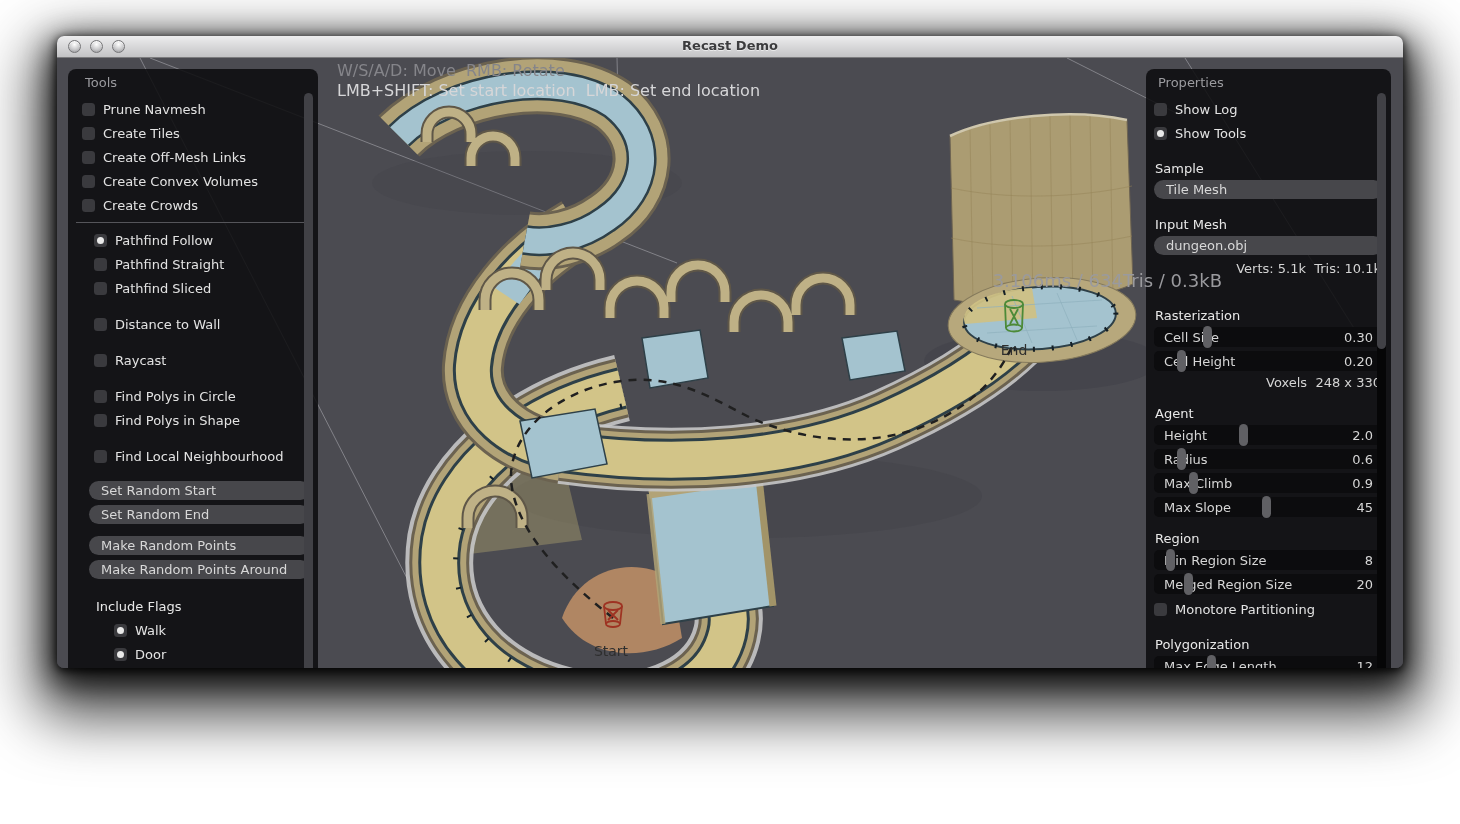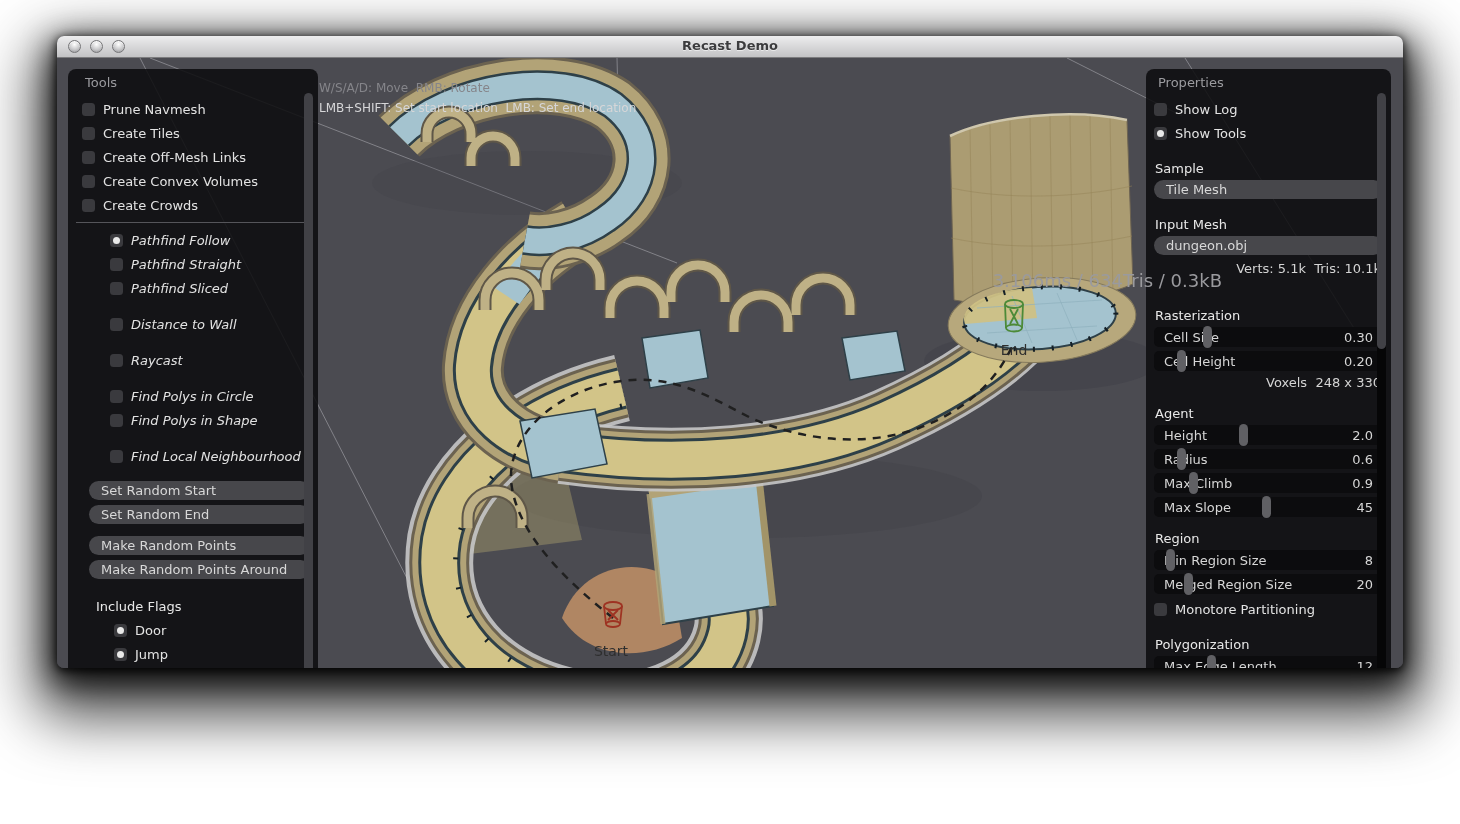--- a/index.html
+++ b/index.html
@@ -23,34 +23,34 @@
   }
   .tl{position:absolute;top:4px;width:13px;height:13px;border-radius:50%;
     border:1px solid #767678;box-sizing:border-box;
     background:radial-gradient(circle at 50% 30%,#ffffff,#c9c9cb 55%,#909094);
     box-shadow:inset 0 1px 1px rgba(255,255,255,.9);}
   .tl.close{left:11px}.tl.min{left:33px}.tl.zoom{left:55px}
   .content{position:absolute;left:0;top:22px;width:1346px;height:682px;background:#4b4b51;overflow:hidden;}
   svg.scene{position:absolute;left:0;top:0;z-index:1;}
 
   
-  .help{position:absolute;left:262px;z-index:5;font-size:12px;white-space:pre;margin-top:20px;}
+  .help{position:absolute;left:280px;z-index:5;font-size:16px;white-space:pre;}
   .help.l1{top:3px;color:#85858a;}
   .help.l2{top:23px;color:#d6d6d8;}
   .stats{position:absolute;top:212px;right:181px;z-index:40;font-size:18px;color:#9a9a9e;white-space:pre;text-align:center;}
 
   
   .panel{position:absolute;top:11px;background:rgba(13,13,15,.87);border-radius:8px;z-index:30;overflow:hidden;}
   .panel.tools{left:11px;width:250px;height:664px;}
   .panel.props{left:1089px;width:245px;height:664px;}
   .panel-title{font-size:13px;color:#9b9b9f;margin:6px 0 6px 17px;height:16px;}
   .panel.props .panel-title{margin-left:12px;}
 
   .row{display:flex;align-items:center;height:24px;font-size:13px;color:#e3e3e3;padding-left:14px;gap:8px;}
-  .row.sub{padding-left:42px;font-style:italic;}
+  .row.sub{padding-left:26px;}
   .row.flag{padding-left:46px;}
   .row.prow{padding-left:8px;}
   .gap{margin-top:12px;}
   .cb{width:13px;height:13px;border-radius:3.5px;background:#3a3a3e;flex:0 0 auto;}
   .cb.on::after{content:"";display:block;width:7px;height:7px;margin:3px;border-radius:50%;background:#e9e9e9;}
   .sep{border-top:1px solid #55555a;margin:5px 14px 5px 8px;}
 
   .pill{height:19px;line-height:19px;border-radius:9.5px;background:#47474b;color:#d8d8d8;
     font-size:13px;padding-left:12px;}
   .tbtn{margin:0 8px 5px 21px;}
@@ -252,20 +252,24 @@
         <div class="pill tbtn">Set Random End</div>
       </div>
       <div class="grp2">
         <div class="pill tbtn">Make Random Points</div>
         <div class="pill tbtn">Make Random Points Around</div>
       </div>
 
       <div class="flags-title">Include Flags</div>
       <div class="row flag">
           <span class="cb on"></span>
+          <span>Walk</span>
+        </div>
+      <div class="row flag">
+          <span class="cb on"></span>
           <span>Door</span>
         </div>
       <div class="row flag">
           <span class="cb on"></span>
           <span>Jump</span>
         </div>
 
       <div class="sb-track tools-sb">
         <div class="sb-handle" style="top:0;height:596px;"></div>
       </div>

